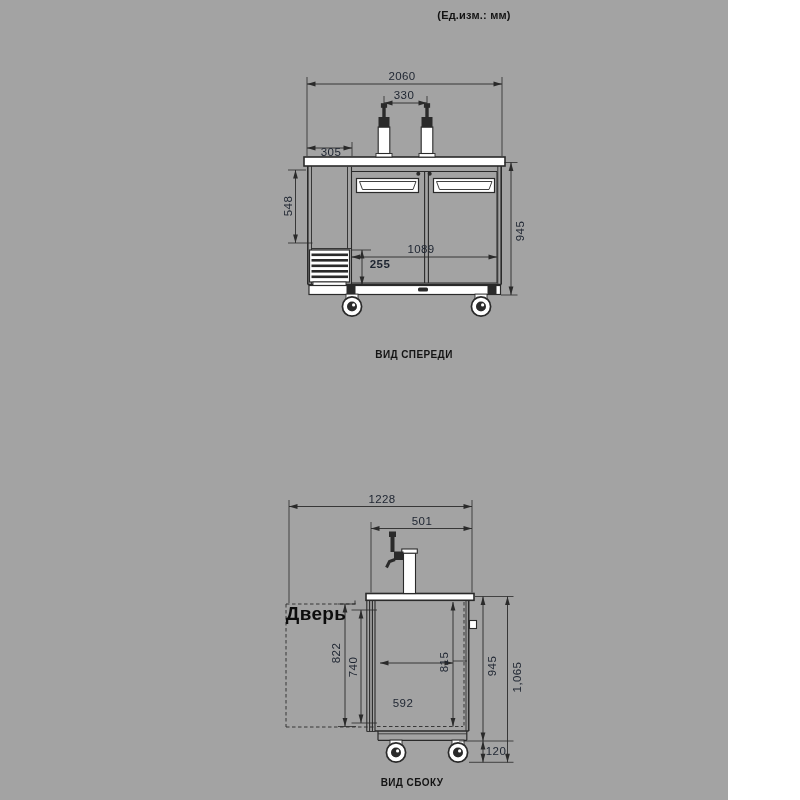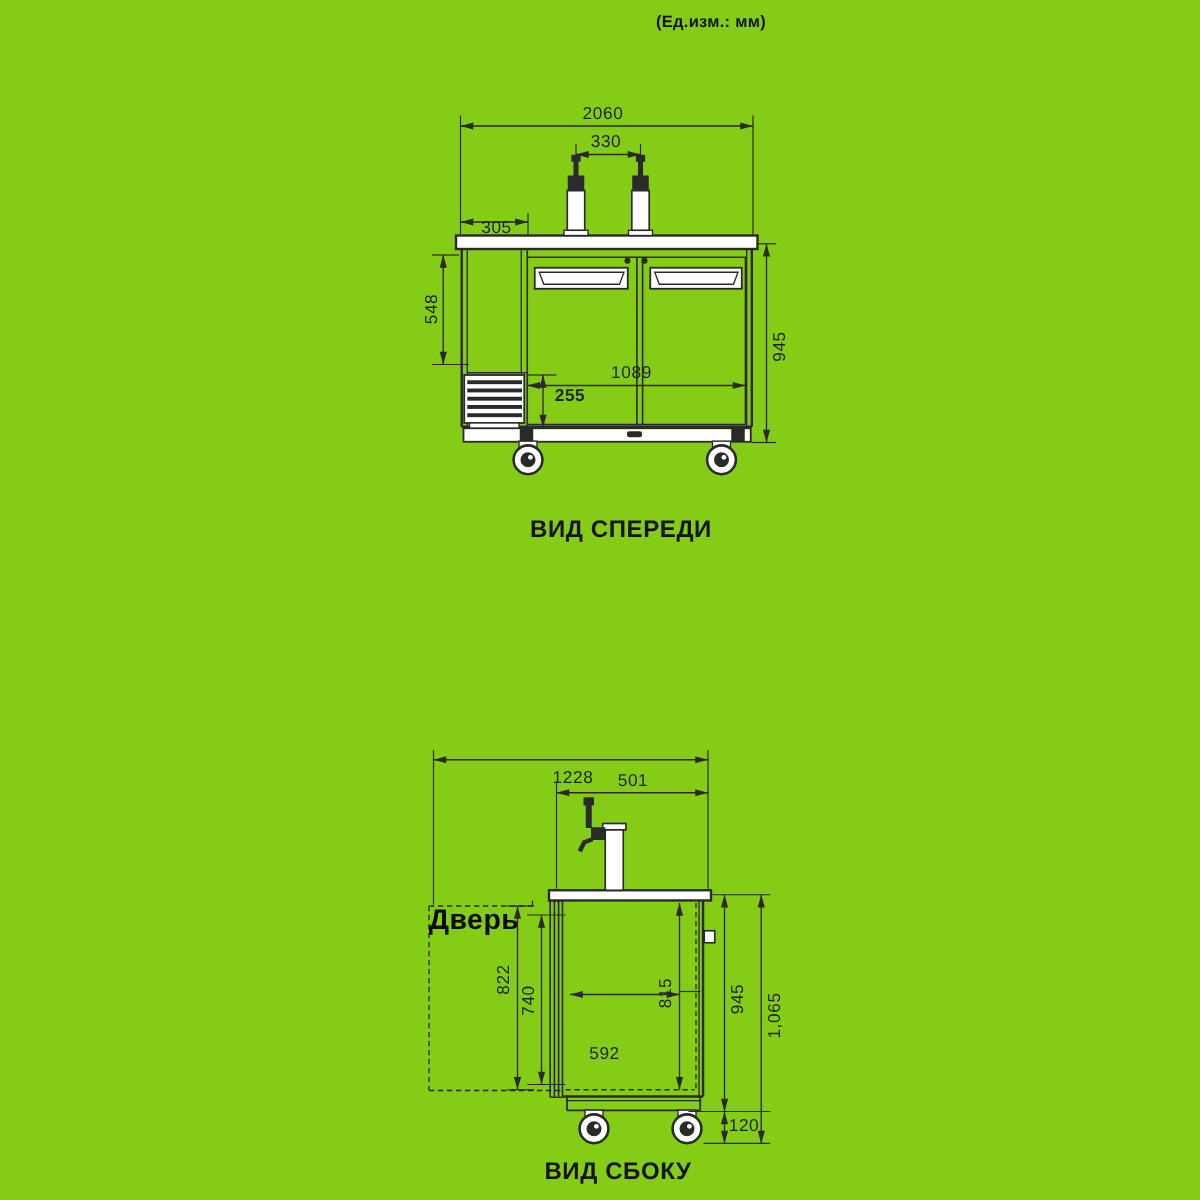--- a/index.html
+++ b/index.html
@@ -1,31 +1,31 @@
 <!DOCTYPE html>
 <html><head>
 <meta charset="utf-8">
 <style>
   html,body{margin:0;padding:0;background:#ffffff;}
   .canvas{
-    position:relative;width:800px;height:800px;background:#84cc16;overflow:hidden;
+    position:relative;width:728px;height:800px;background:#a3a3a3;overflow:hidden;
     font-family:"Liberation Sans", sans-serif;
   }
   .canvas svg{position:absolute;left:0;top:0;}
   .lbl{
     position:absolute;
     font:11.5px "Liberation Sans", sans-serif;
     color:#1d2430;
     transform:translate(-50%,-50%);
     white-space:nowrap;
     letter-spacing:.4px;
     z-index:2;
   }
   .vert{transform:translate(-50%,-50%) rotate(-90deg);}
-  .cap{font-weight:700;font-size:16px;color:#141414;letter-spacing:.4px;}
+  .cap{font-weight:700;font-size:10px;color:#141414;letter-spacing:.4px;}
   .note{font-weight:700;font-size:11px;color:#141414;letter-spacing:.2px;}
   .door{font-weight:700;font-size:19px;color:#0c0c0c;letter-spacing:.3px;}
   
   .s16{stroke:#2a2a2a;stroke-width:1.6;fill:none;}
   .s12{stroke:#2a2a2a;stroke-width:1.2;fill:none;}
   .s11{stroke:#2a2a2a;stroke-width:1.1;fill:none;}
   .s09{stroke:#2a2a2a;stroke-width:.9;fill:none;}
   .ext{stroke:#2a2a2a;stroke-width:.8;fill:none;}
   .dsh{stroke:#2a2a2a;stroke-width:.9;fill:none;stroke-dasharray:3.5 2.5;}
   .fil{fill:#2a2a2a;stroke:none;}
@@ -228,21 +228,21 @@
 
   <span class="lbl" style="left:402px;top:76px;">2060</span>
   <span class="lbl" style="left:404px;top:95px;">330</span>
   <span class="lbl" style="left:331px;top:140px;margin-top:12px;">305</span>
   <span class="lbl vert" style="left:288px;top:206px;">548</span>
   <span class="lbl" style="left:421px;top:249px;">1089</span>
   <span class="lbl" style="left:380px;top:264px;font-weight:bold;">255</span>
   <span class="lbl vert" style="left:520px;top:231px;">945</span>
   <span class="lbl cap" style="left:414px;top:354px;">ВИД СПЕРЕДИ</span>
 
-  <span class="lbl" style="left:382px;top:499px;margin-top:20px;">1228</span>
+  <span class="lbl" style="left:382px;top:499px;">1228</span>
   <span class="lbl" style="left:422px;top:521px;">501</span>
   <span class="lbl door" style="left:316px;top:614px;">Дверь</span>
   <span class="lbl vert" style="left:336px;top:653px;">822</span>
   <span class="lbl vert" style="left:353px;top:667px;">740</span>
   <span class="lbl" style="left:403px;top:655px;margin-top:48px;">592</span>
   <span class="lbl vert" style="left:444px;top:662px;">815</span>
   <span class="lbl vert" style="left:492px;top:666px;">945</span>
   <span class="lbl vert" style="left:517px;top:677px;">1,065</span>
   <span class="lbl" style="left:496px;top:751px;text-align:center;">120</span>
   <span class="lbl cap" style="left:412px;top:782px;">ВИД СБОКУ</span>

